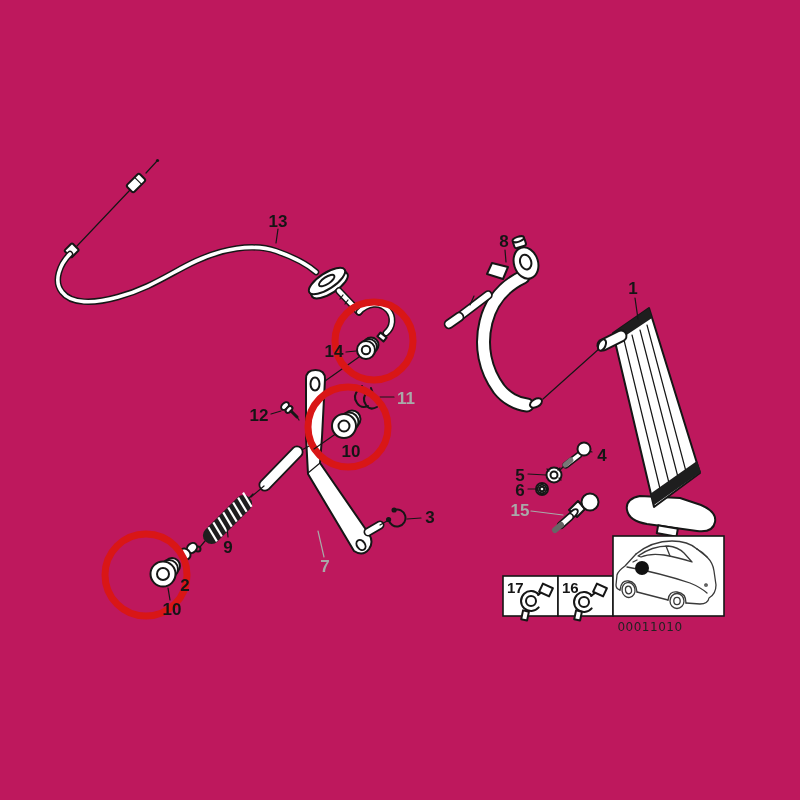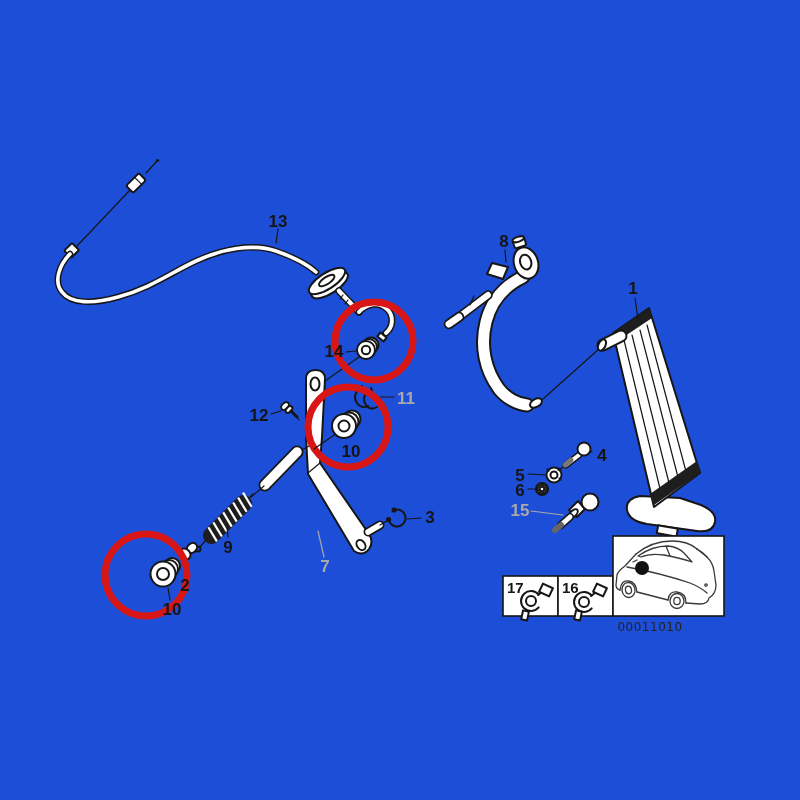--- a/index.html
+++ b/index.html
@@ -1,16 +1,16 @@
 <!DOCTYPE html>
 <html><head>
 <meta charset="utf-8">
 <style>
   html,body{margin:0;padding:0;background:#fff;}
-  #stage{width:800px;height:800px;background:#1d4ed8;position:relative;font-family:"Liberation Sans",sans-serif;}
+  #stage{width:800px;height:800px;background:#be185d;position:relative;font-family:"Liberation Sans",sans-serif;}
   svg{display:block}
   .ln{stroke:#161616;fill:none;stroke-width:2;stroke-linecap:round;stroke-linejoin:round}
   .wf{fill:#fff;stroke:#161616;stroke-width:2;stroke-linejoin:round}
   .thin{stroke:#161616;fill:none;stroke-width:1.2;stroke-linecap:round}
   .to{stroke:#161616;fill:none;stroke-linecap:round;stroke-linejoin:round}
   .ti{stroke:#fff;fill:none;stroke-linecap:round;stroke-linejoin:round}
   .dk{fill:#1e1e1e;stroke:none}
   .grayln{stroke:#a9a9a9 !important}
   .hl{fill:none;stroke-width:7}
   text.lbl{font-family:"Liberation Sans",sans-serif;font-weight:bold;font-size:17px;fill:#151515;text-anchor:middle}

